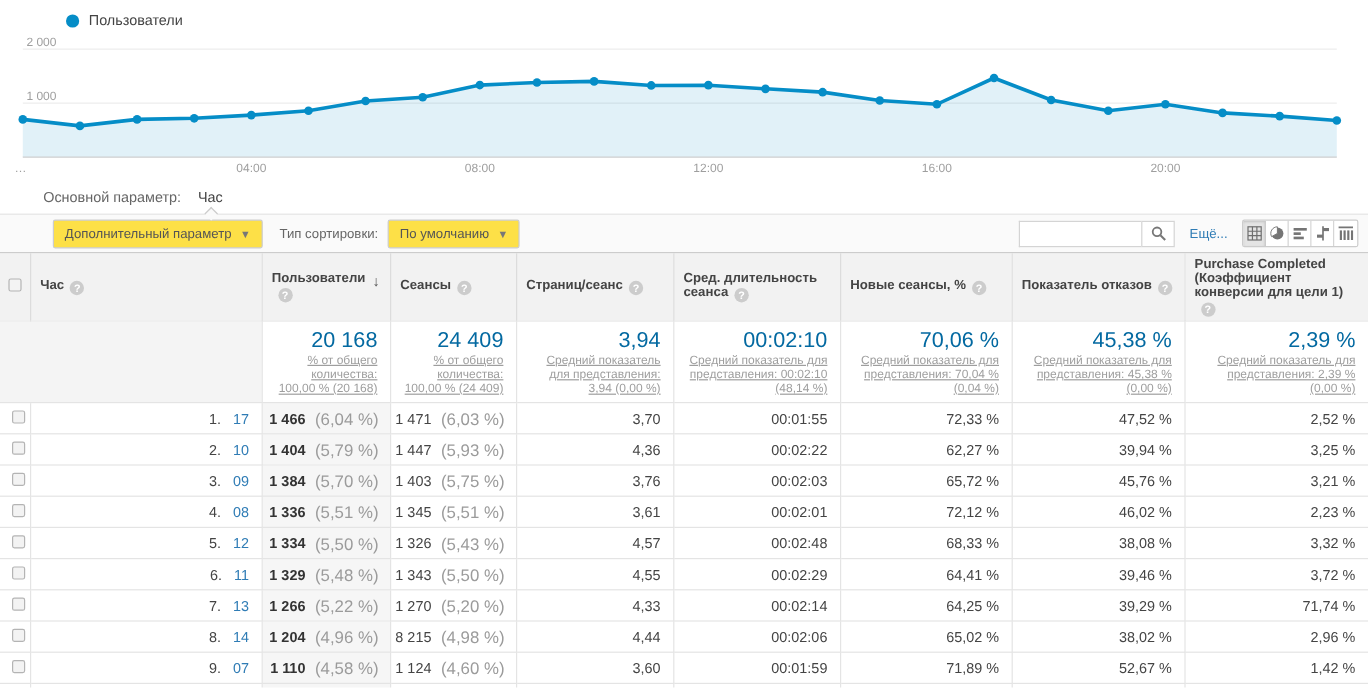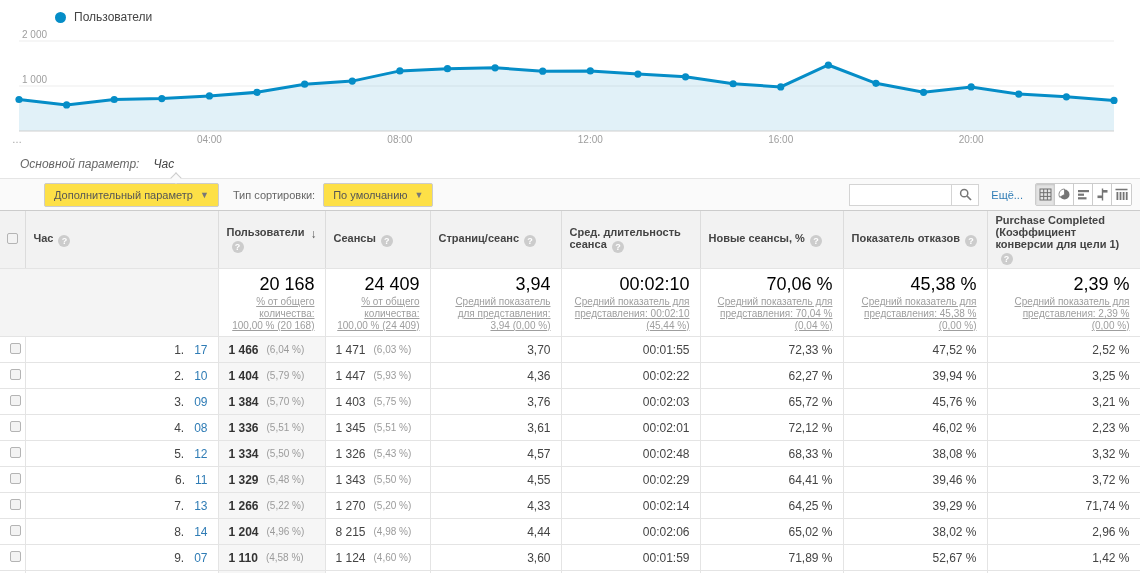--- a/index.html
+++ b/index.html
@@ -4,21 +4,21 @@
 <style>
   * { margin:0; padding:0; box-sizing:border-box; }
   html,body { width:1140px; height:573px; background:#fff; overflow:hidden;
     font-family:"Liberation Sans", sans-serif; color:#444; }
   
   .chart-wrap { position:relative; width:1140px; height:150px; }
   .legend { position:absolute; left:55px; top:10px; display:flex; align-items:center; gap:8px; font-size:12px; color:#444; }
   .legend-dot { width:11px; height:11px; border-radius:50%; background:#058dc7; }
   #chart-svg { position:absolute; left:0; top:0; }
   
-  .dimension-row { height:28px; display:flex; align-items:center; padding-left:20px; font-size:12px; position:relative;font-style:italic; }
+  .dimension-row { height:28px; display:flex; align-items:center; padding-left:36px; font-size:12px; position:relative; }
   .dimension-label { color:#666; }
   .dimension-value { color:#444; margin-left:14px; cursor:pointer; }
   
   .toolbar { height:33px; background:#fafafa; border-bottom:1px solid #ccc; border-top:1px solid #e5e5e5;
     display:flex; align-items:center; padding:0 8px 0 36px; position:relative; font-size:11px; }
   .notch { position:absolute; top:-5px; left:172px; width:8px; height:8px; background:#fafafa;
     border-left:1px solid #ccc; border-top:1px solid #ccc; transform:rotate(45deg); }
   .btn { background:#fde047; border:1px solid #ccc; border-radius:2px; height:24px; padding:0 9px;
     font-size:11px; color:#555; display:inline-flex; align-items:center; gap:7px; cursor:pointer; }
   .btn.disabled { color:#c0c0c0; background:#fcfcfc; border-color:#dcdcdc; cursor:default; }
@@ -37,33 +37,33 @@
   
   table { width:1140px; border-collapse:collapse; table-layout:fixed; }
   th, td { border-right:1px solid #e4e4e4; border-bottom:1px solid #e4e4e4; overflow:hidden; }
   thead th { background:#f2f2f2; height:35px; font-size:11px; font-weight:bold; color:#444;
     text-align:left; padding:3px 8px; vertical-align:middle; border-right:1px solid #dcdcdc; }
   .help { display:inline-block; width:12px; height:12px; border-radius:50%; background:#ccc; color:#fff;
     font-size:9px; line-height:12px; text-align:center; font-weight:bold; margin-left:5px; vertical-align:-2px; cursor:pointer; }
   .sort-arrow { float:right; color:#555; font-size:12px; margin-top:1px; cursor:pointer; }
   .summary td { background:#fff; height:60px; vertical-align:top; text-align:right; padding:4px 10px; }
   .summary td.dim-empty { background:#f4f4f4; }
-  .sum-big { font-size:18px; color:#000000; line-height:22px; }
+  .sum-big { font-size:18px; color:#0369a1; line-height:22px; }
   .sum-sub { font-size:10px; color:#9e9e9e; line-height:12px; margin-top:1px;text-decoration:underline; }
   tbody.rows td { height:26px; font-size:12px; color:#444; padding:0 10px; text-align:right; white-space:nowrap; }
   td.cb-cell, th.cb-cell { text-align:center; padding:0; }
   .cb { display:inline-block; width:11px; height:11px; border:1px solid #b4b4b4; border-radius:2px; background:#f3f3f3; cursor:pointer; }
   td.hour-cell { text-align:left; padding-left:13px; }
   .row-num { display:inline-block; width:22px; color:#444; }
   .hour-link { color:#2f7cb5; cursor:pointer; margin-left:10px; }
   td.users-cell { background:#f6f6f6; }
   .metric-flex { display:flex; justify-content:flex-end; align-items:center; }
   .metric-val { font-weight:bold; color:#333; }
   .metric-val.plain { font-weight:normal; color:#444; }
-  .metric-pct { font-size:10px; color:#9b9b9b; width:52px; text-align:left; margin-left:8px; }
+  .metric-pct { font-size:14px; color:#9b9b9b; width:52px; text-align:left; margin-left:8px; }
   svg.icon { display:block; }
 </style>
 </head>
 <body>
 
 <div class="chart-wrap">
   <svg id="chart-svg" width="1140" height="150">
       <line x1="19" y1="86" x2="1114" y2="86" stroke="#ededed" stroke-width="1"></line>
       <text x="22" y="83" font-size="10" fill="#9e9e9e">1 000</text>
       <line x1="19" y1="41" x2="1114" y2="41" stroke="#ededed" stroke-width="1"></line>
@@ -211,21 +211,21 @@
       <td>
           <div class="sum-big">24 409</div>
           <div class="sum-sub">% от общего количества: 100,00 % (24 409)</div>
         </td>
       <td>
           <div class="sum-big">3,94</div>
           <div class="sum-sub">Средний показатель для представления: 3,94 (0,00 %)</div>
         </td>
       <td>
           <div class="sum-big">00:02:10</div>
-          <div class="sum-sub">Средний показатель для представления: 00:02:10 (45,44 %)</div>
+          <div class="sum-sub">Средний показатель для представления: 00:02:10 (48,14 %)</div>
         </td>
       <td>
           <div class="sum-big">70,06 %</div>
           <div class="sum-sub">Средний показатель для представления: 70,04 % (0,04 %)</div>
         </td>
       <td>
           <div class="sum-big">45,38 %</div>
           <div class="sum-sub">Средний показатель для представления: 45,38 % (0,00 %)</div>
         </td>
       <td>

